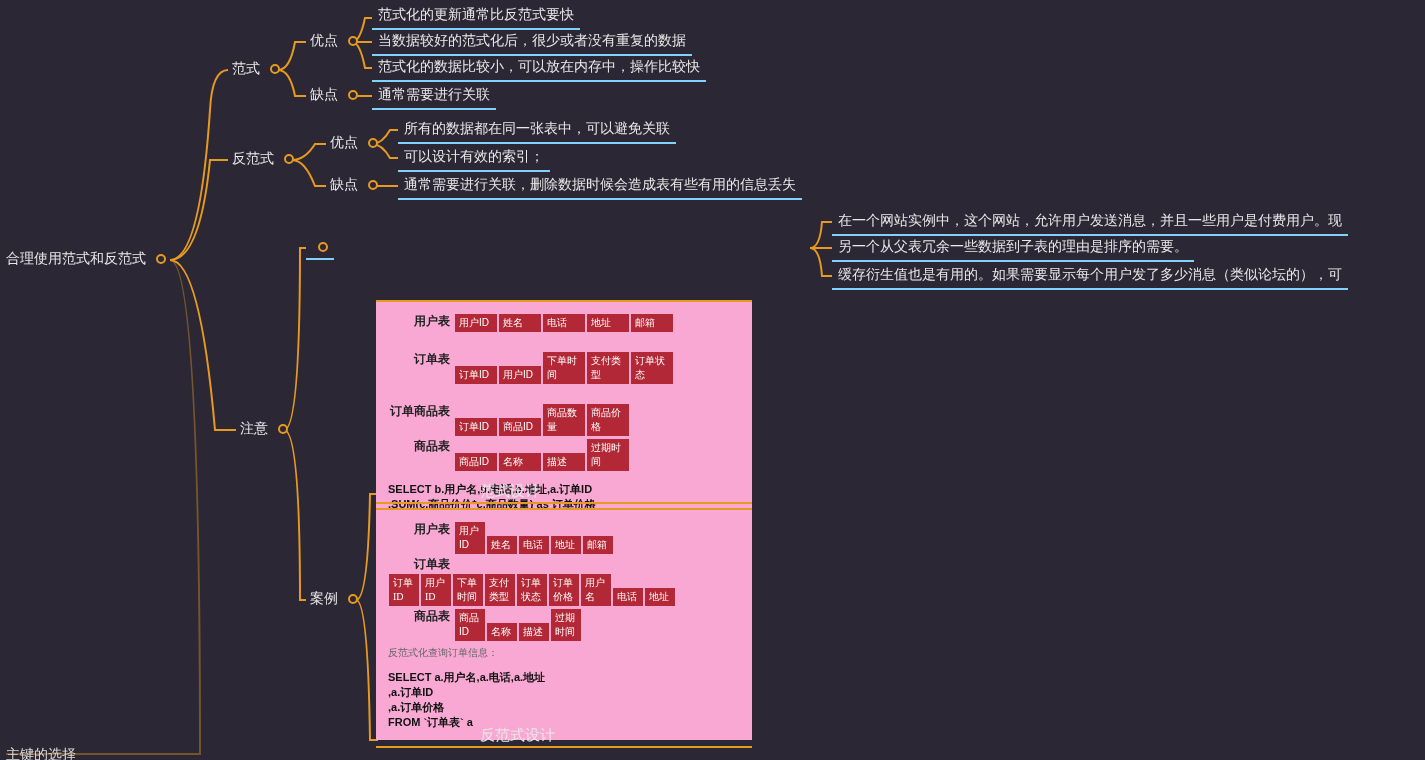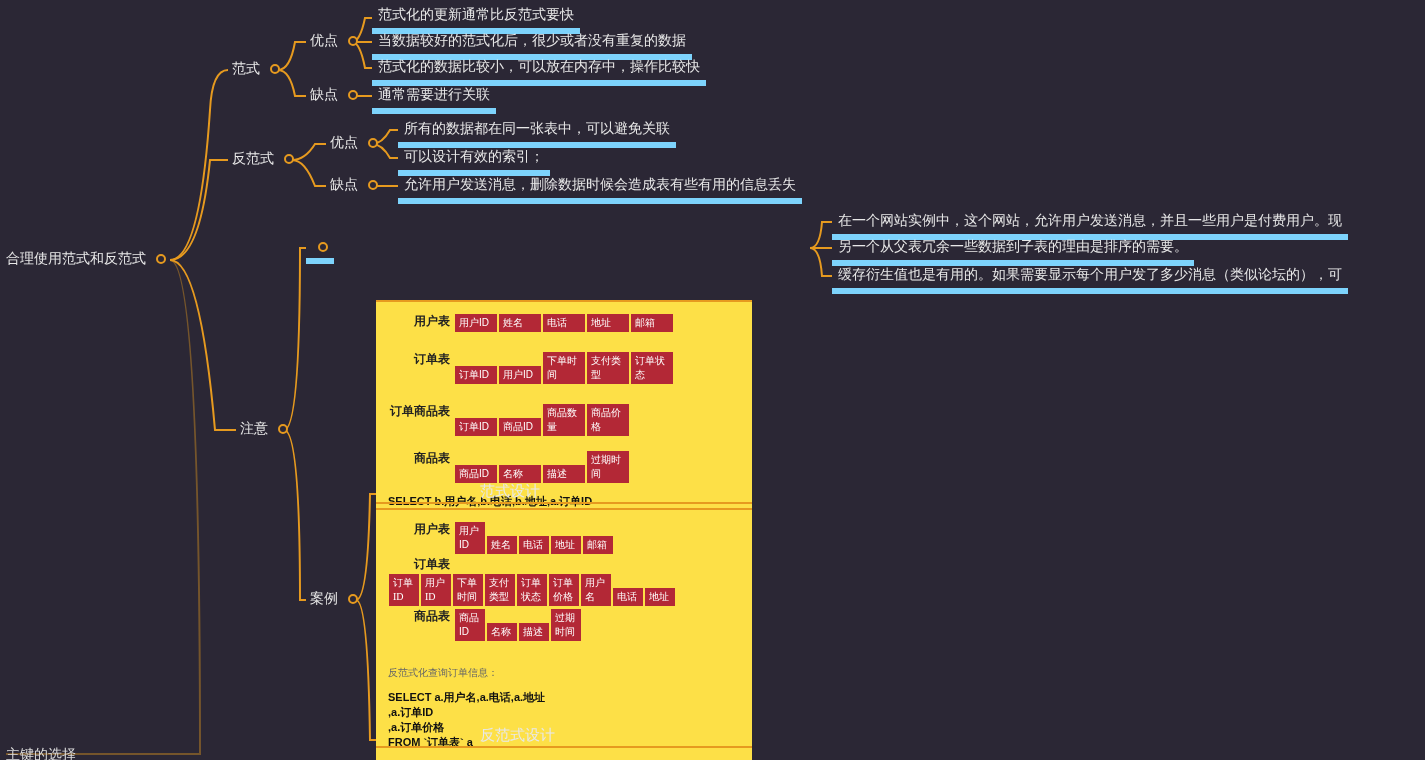--- a/index.html
+++ b/index.html
@@ -1,31 +1,31 @@
 <!DOCTYPE html>
 <html><head>
 <meta charset="utf-8">
 <style>
   *{box-sizing:border-box;margin:0;padding:0}
   body{background:#2b2735;font-family:"Microsoft YaHei",Arial,sans-serif;color:#e8e8e8;width:1425px;height:760px;position:relative;overflow:hidden;font-size:14px}
   svg.lines{position:absolute;top:0;left:0;width:1425px;height:760px;pointer-events:none}
   .node{position:absolute;white-space:nowrap}
   .root{left:6px;top:250px;font-size:14px}
   .dot{display:inline-block;width:10px;height:10px;border:2px solid #e69a1f;border-radius:50%;background:#2b2735;vertical-align:middle;margin-left:6px}
-  .leaf{border-bottom:6px solid #7dd3fc;padding:2px 6px 4px 6px}
+  .leaf{border-bottom:2px solid #7dd3fc;padding:2px 6px 4px 6px}
   .branch{padding:2px 4px}
-  .img-box{position:absolute;background:#fde047;color:#000;font-size:12px;padding:10px 12px 10px 12px}
+  .img-box{position:absolute;background:#f9a8d4;color:#000;font-size:12px;padding:10px 12px 10px 12px}
   .img-box .row-label{display:inline-block;width:62px;text-align:right;font-weight:bold;color:#222;vertical-align:top;margin-right:4px}
   .cells{display:inline-block}
   .cell{display:inline-block;background:#b32836;color:#fff;font-size:10px;padding:2px 4px;margin:1px;line-height:14px}
   .cell.w{width:42px}
   .cell.ws{width:30px}
   .sql{font-family:Arial,sans-serif;font-size:11px;font-weight:bold;margin-top:10px;line-height:15px;color:#111}
   .img-caption{position:absolute;color:#e8e8e8;font-size:15px;text-align:center}
-  .note{font-size:10px;color:#666;margin:24px 0 4px 0}
+  .note{font-size:10px;color:#666;margin:4px 0 4px 0}
   .cut{position:absolute;left:6px;top:746px;color:#ddd;font-size:14px}
   .topline{position:absolute;height:2px;background:#e69a1f}
 </style>
 </head>
 <body>
 
 <svg class="lines">
   <g stroke="#e69a1f" stroke-width="2" fill="none">
 
     <path d="M170 260 Q200 260 210 110 Q212 70 228 70"></path>
@@ -92,21 +92,21 @@
 <div class="node branch" style="left:326px;top:132px">
   <span>优点</span>
   <span class="dot"></span>
 </div>
 <div class="node leaf" style="left:398px;top:118px"><span>所有的数据都在同一张表中，可以避免关联</span></div>
 <div class="node leaf" style="left:398px;top:146px"><span>可以设计有效的索引；</span></div>
 <div class="node branch" style="left:326px;top:174px">
   <span>缺点</span>
   <span class="dot"></span>
 </div>
-<div class="node leaf" style="left:398px;top:174px"><span>允许用户发送消息，删除数据时候会造成表有些有用的信息丢失</span></div>
+<div class="node leaf" style="left:398px;top:174px"><span>通常需要进行关联，删除数据时候会造成表有些有用的信息丢失</span></div>
 
 <div class="node branch" style="left:236px;top:418px">
   <span>注意</span>
   <span class="dot"></span>
 </div>
 
 <div class="node leaf" style="left:306px;top:236px">
   <span class="dot"></span>
 </div>
 <div class="node leaf" style="left:832px;top:210px"><span>在一个网站实例中，这个网站，允许用户发送消息，并且一些用户是付费用户。现</span></div>
@@ -115,21 +115,21 @@
 
 <div class="node branch" style="left:306px;top:588px">
   <span>案例</span>
   <span class="dot"></span>
 </div>
 
 <div class="topline" style="left:376px;top:300px;width:376px"></div>
 <div class="img-box" id="img1" style="left:376px;top:302px;width:376px">
     <div style="margin: 1px 0px;"><span class="row-label">用户表</span><span class="cells"><span class="cell w">用户ID</span><span class="cell w">姓名</span><span class="cell w">电话</span><span class="cell w">地址</span><span class="cell w">邮箱</span></span></div>
     <div style="margin: 18px 0px;"><span class="row-label">订单表</span><span class="cells"><span class="cell w">订单ID</span><span class="cell w">用户ID</span><span class="cell w">下单时间</span><span class="cell w">支付类型</span><span class="cell w">订单状态</span></span></div>
-    <div style="margin: 13px 0px;"><span class="row-label">订单商品表</span><span class="cells"><span class="cell w">订单ID</span><span class="cell w">商品ID</span><span class="cell w">商品数量</span><span class="cell w">商品价格</span></span></div>
+    <div style="margin: 1px 0px;"><span class="row-label">订单商品表</span><span class="cells"><span class="cell w">订单ID</span><span class="cell w">商品ID</span><span class="cell w">商品数量</span><span class="cell w">商品价格</span></span></div>
     <div style="margin: 1px 0px;"><span class="row-label">商品表</span><span class="cells"><span class="cell w">商品ID</span><span class="cell w">名称</span><span class="cell w">描述</span><span class="cell w">过期时间</span></span></div>
     <div class="sql">SELECT b.用户名,b.电话,b.地址,a.订单ID<br>        ,SUM(c.商品价价*c.商品数量) as 订单价格<br>FROM `订单表` a<br>JOIN `用户表` b ON a.用户ID=b.用户ID<br>JOIN `订单商品表` c ON c.订单ID=b.订单ID<br>GROUP BY b.用户名,b.电话,b.地址,a.订单ID</div>
   </div>
 <div class="img-caption" style="left:480px;top:482px">范式设计</div>
 <div class="topline" style="left:376px;top:502px;width:376px"></div>
 
 <div class="topline" style="left:376px;top:508px;width:376px"></div>
 <div class="img-box" id="img2" style="left:376px;top:510px;width:376px">
     <div style="margin: 1px 0px;"><span class="row-label">用户表</span><span class="cells"><span class="cell ws">用户ID</span><span class="cell ws">姓名</span><span class="cell ws">电话</span><span class="cell ws">地址</span><span class="cell ws">邮箱</span></span></div>
     <div style="margin: 1px 0px; font-family: Liberation Serif, serif;"><span class="row-label">订单表</span><span class="cells"><span class="cell ws">订单ID</span><span class="cell ws">用户ID</span><span class="cell ws">下单时间</span><span class="cell ws">支付类型</span><span class="cell ws">订单状态</span><span class="cell ws">订单价格</span><span class="cell ws">用户名</span><span class="cell ws">电话</span><span class="cell ws">地址</span></span></div>

